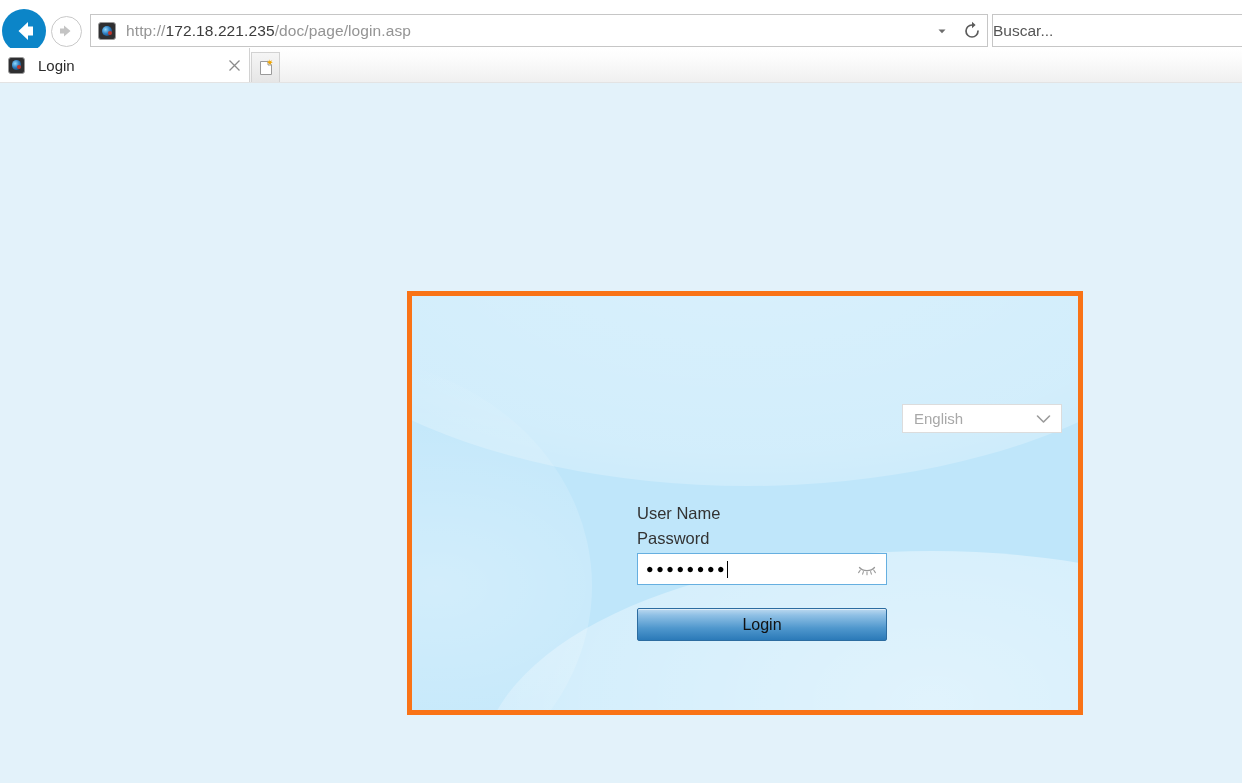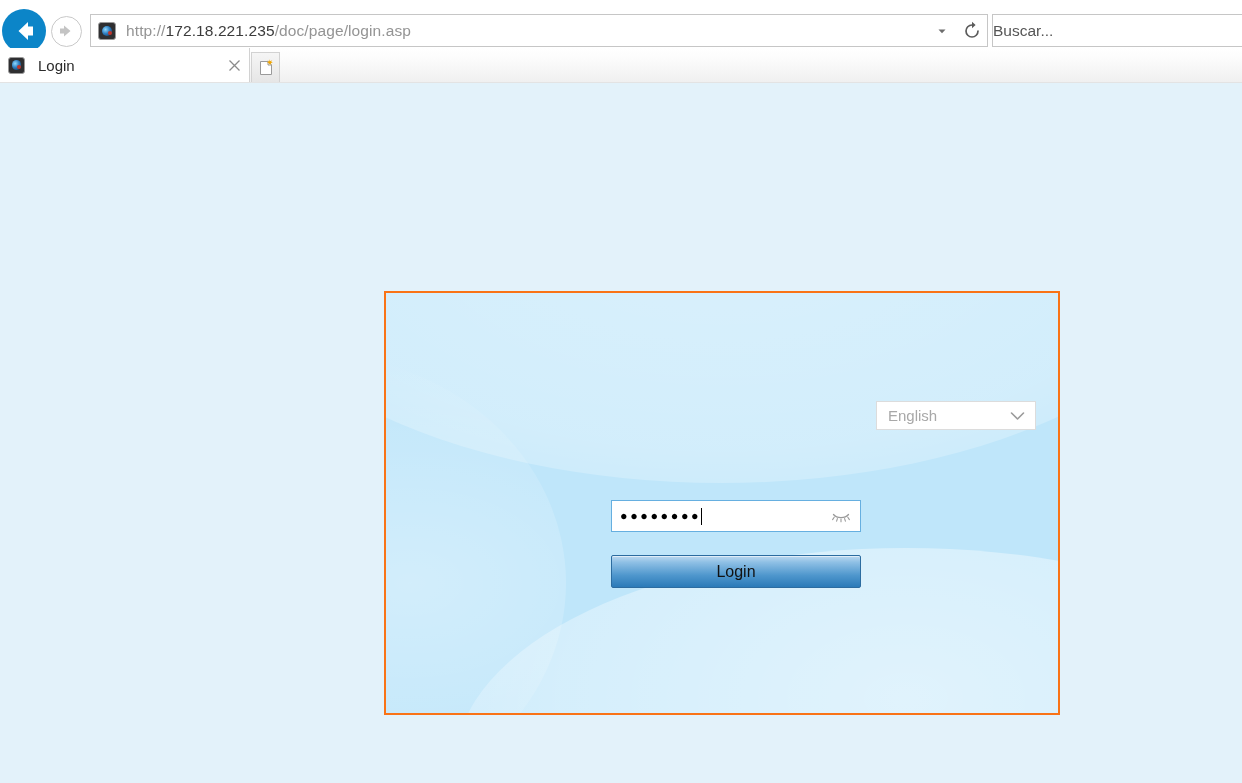--- a/index.html
+++ b/index.html
@@ -205,24 +205,24 @@
   .viewport {
     position: absolute;
     left: 0; top: 83px;
     width: 1242px; height: 700px;
     background: #e3f2fa;
     overflow: hidden;
   }
 
   .login-panel {
     position: absolute;
-    left: 384px; top: 208px;
+    left: 407px; top: 208px;
     width: 676px; height: 424px;
     box-sizing: border-box;
-    border: 2px solid #f97316;
+    border: 5px solid #f97316;
     background: #bfe6fa;
     overflow: hidden;
   }
 
   
   .panel-arc-top {
     position: absolute;
     left: -170px; top: -330px;
     width: 1010px; height: 520px;
     border-radius: 50%;
@@ -421,21 +421,23 @@
           <div class="lang-label">English</div>
           <div class="lang-chevron">
             <svg width="15" height="10" viewBox="0 0 15 10">
               <path d="M1.5 2 L7.5 8 L13.5 2" fill="none" stroke="#9b9b9b" stroke-width="1.6" stroke-linecap="round" stroke-linejoin="round"></path>
             </svg>
           </div>
         </div>
 
         <div class="form-area">
 
-
+          <div class="field-label">User Name</div>
+
+          <div class="field-label">Password</div>
           <div class="text-input pw-input">
             <span class="pw-dots">●●●●●●●●</span>
             <span class="pw-caret"></span>
             <span class="eye-icon">
               <svg width="20" height="14" viewBox="0 0 20 14">
                 <path d="M2.5 5.5 C6 9.6, 14 9.6, 17.5 5.5" fill="none" stroke="#9a9a9a" stroke-width="1.3" stroke-linecap="round"></path>
                 <path d="M3.2 8.2 L1.6 10.6" stroke="#9a9a9a" stroke-width="1.1" stroke-linecap="round"></path>
                 <path d="M6.4 9.6 L5.6 12.2" stroke="#9a9a9a" stroke-width="1.1" stroke-linecap="round"></path>
                 <path d="M10 10 L10 12.7" stroke="#9a9a9a" stroke-width="1.1" stroke-linecap="round"></path>
                 <path d="M13.6 9.6 L14.4 12.2" stroke="#9a9a9a" stroke-width="1.1" stroke-linecap="round"></path>

